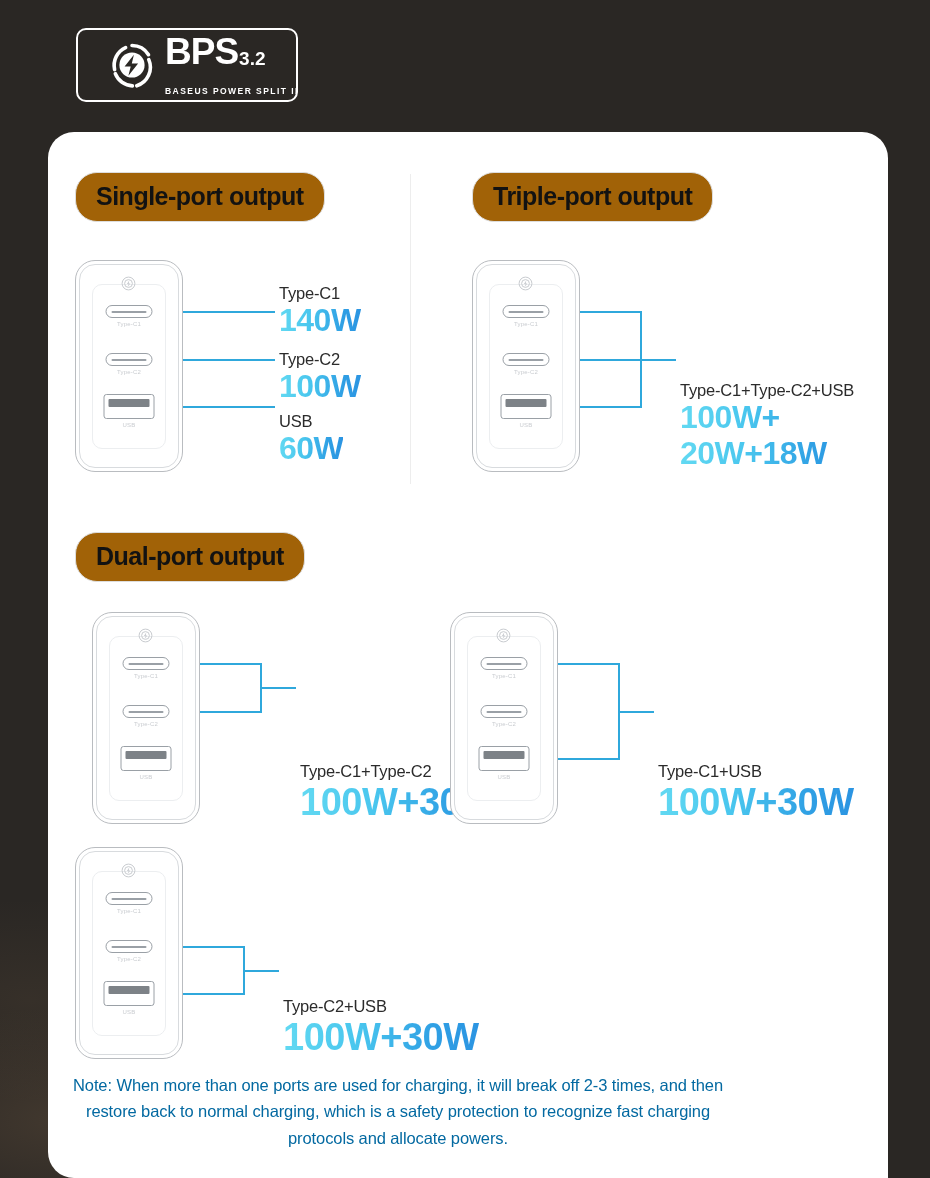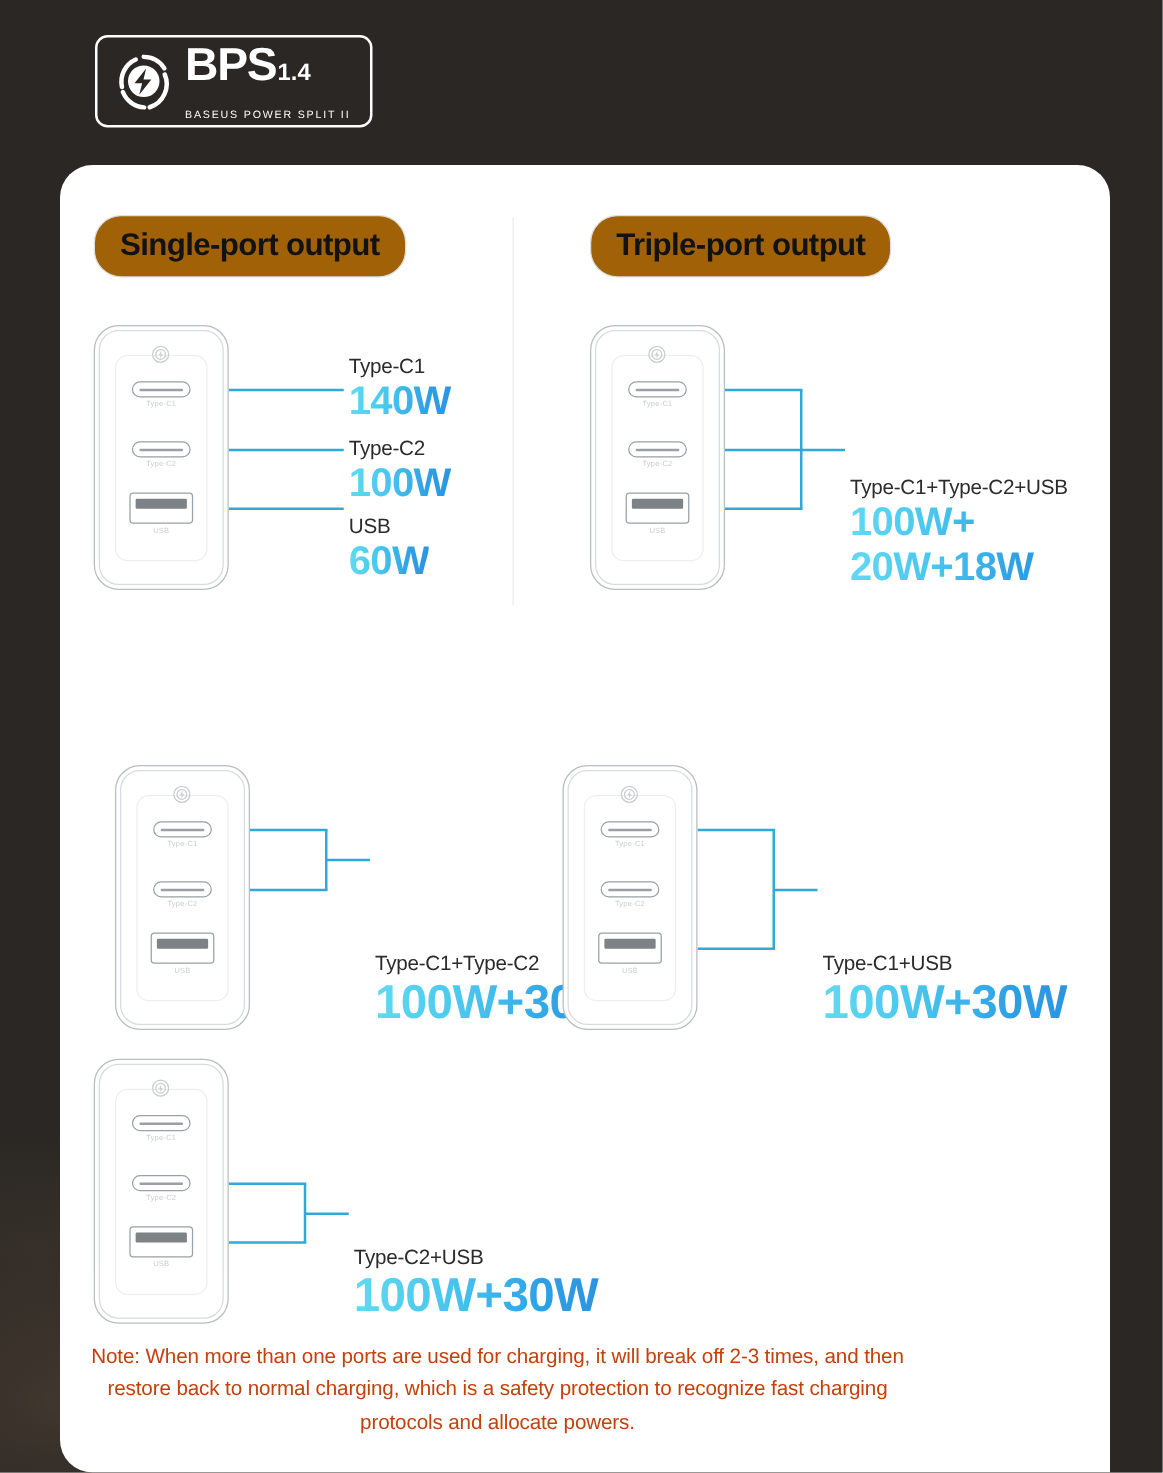--- a/index.html
+++ b/index.html
@@ -16,31 +16,31 @@
       radial-gradient(ellipse 300px 160px at 60px 1120px, rgba(120,95,70,.30), rgba(120,95,70,0) 70%),
       radial-gradient(ellipse 260px 140px at 30px 1000px, rgba(110,88,64,.18), rgba(110,88,64,0) 72%),
       linear-gradient(#2a2724,#2a2724);
     pointer-events:none;
   }
 
   
   .logo-badge{
     position:absolute;left:76px;top:28px;width:222px;height:74px;
     border:2px solid #ffffff;border-radius:10px;
-    display:flex;align-items:center;box-sizing:border-box;padding-left:14px;
+    display:flex;align-items:center;box-sizing:border-box;padding-left:31px;
   }
   .logo-mark{width:46px;height:46px;flex:0 0 46px;}
   .logo-text{margin-left:10px;display:flex;flex-direction:column;justify-content:center;}
   .logo-main{display:flex;align-items:flex-end;}
   .logo-bps{
     color:#fff;font-size:37px;font-weight:bold;letter-spacing:-1px;line-height:.95;
   }
   .logo-ver{color:#fff;font-size:19px;font-weight:bold;line-height:1;margin-left:1px;margin-bottom:1px;}
   .logo-sub{
-    color:#fff;font-size:8.5px;font-weight:normal;letter-spacing:1.45px;margin-top:17px;white-space:nowrap;
+    color:#fff;font-size:8.5px;font-weight:bold;letter-spacing:1.45px;margin-top:17px;white-space:nowrap;
   }
 
   
   .card{
     position:absolute;left:48px;top:132px;width:840px;height:1046px;
     background:#ffffff;border-radius:26px 26px 0 26px;
     overflow:hidden;
   }
 
   
@@ -122,21 +122,21 @@
   .single-wrap{display:flex;align-items:flex-start;}
   .single-lines{position:relative;width:96px;height:212px;flex:0 0 96px;}
   .single-lines svg{position:absolute;left:0;top:0;}
   .single-labels{position:relative;width:200px;height:212px;}
   .single-labels .grp{position:absolute;left:0;}
   .g1{top:24px;} .g2{top:90px;} .g3{top:152px;}
 
   
   .note{
     position:absolute;left:0;top:940px;width:700px;text-align:center;
-    font-size:16.5px;color:#c2410c;line-height:1.6;letter-spacing:-.1px;padding:0 21px;
+    font-size:16.5px;color:#0369a1;line-height:1.6;letter-spacing:-.1px;padding:0 21px;
     box-sizing:border-box;
   }
 </style>
 </head>
 <body>
 
 <div class="bg-texture"></div>
 
 <div class="logo-badge">
   <span class="logo-mark">
@@ -145,21 +145,21 @@
       <path d="M39.8 17.6a19.5 19.5 0 0 1-12 26.2" stroke="#fff" stroke-width="3.6" fill="none" stroke-linecap="round"></path>
       <path d="M23.4 43.9A19.5 19.5 0 0 1 6.3 31.6" stroke="#fff" stroke-width="3.6" fill="none" stroke-linecap="round"></path>
       <path d="M5.6 27.6A19.5 19.5 0 0 1 16.6 5.6" stroke="#fff" stroke-width="3.6" fill="none" stroke-linecap="round"></path>
       <circle cx="23" cy="23" r="12.6" fill="#fff"></circle>
       <path d="M24.9 12.8 15.6 24.6h6.1l-2.3 9.2 9.7-12.2h-6.3z" fill="#2a2724"></path>
     </svg>
   </span>
   <span class="logo-text">
     <span class="logo-main">
       <span class="logo-bps">BPS</span>
-      <span class="logo-ver">1.4</span>
+      <span class="logo-ver">3.2</span>
     </span>
     <span class="logo-sub">BASEUS POWER SPLIT II</span>
   </span>
 </div>
 
 <div class="card">
 
   <div class="divider"></div>
 
   <div class="col-single">
@@ -261,20 +261,25 @@
       </div>
 
       <div class="labels" style="padding-top:56px;">
         <div class="cap">Type-C1+Type-C2+USB</div>
         <div class="watt">100W+</div>
         <div class="watt">20W+18W</div>
       </div>
     </div>
   </div>
 
+  <div class="sec-dual-title">
+    <div class="pill">
+      <span>Dual-port output</span>
+    </div>
+  </div>
 
   <div class="dual-a item">
     <div class="device">
       <div class="shell"></div>
       <div class="shell-inner"></div>
       <div class="panel"></div>
       <span class="badge">
         <svg viewBox="0 0 15 15" width="15" height="15">
           <circle cx="7.5" cy="7.5" r="6.4" fill="none" stroke="#c9ccd0" stroke-width="1"></circle>
           <circle cx="7.5" cy="7.5" r="3.9" fill="none" stroke="#c9ccd0" stroke-width="1"></circle>

